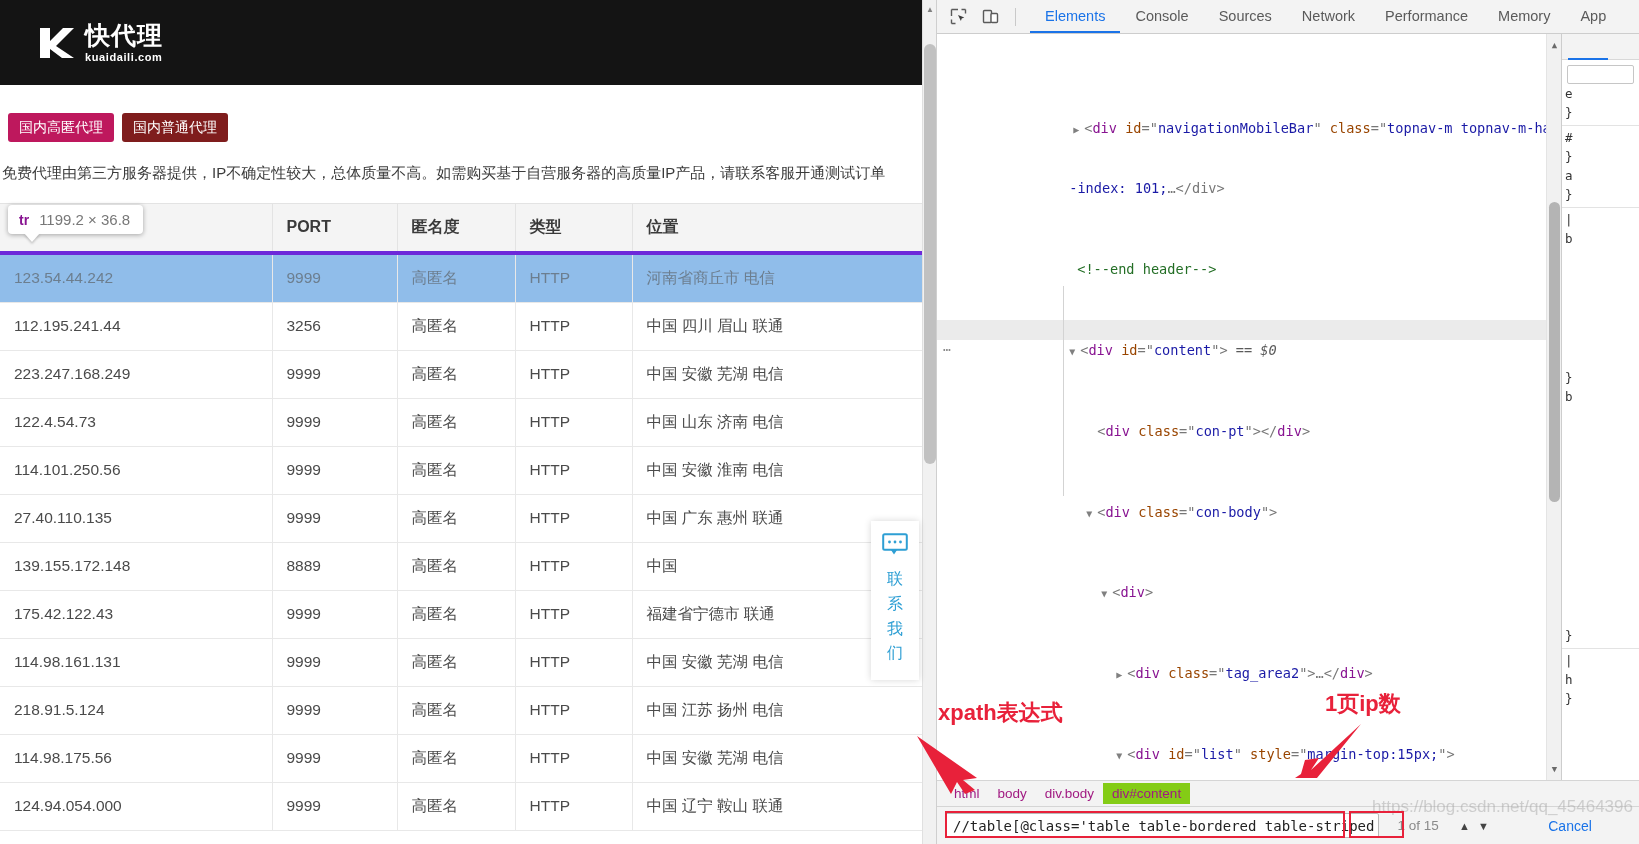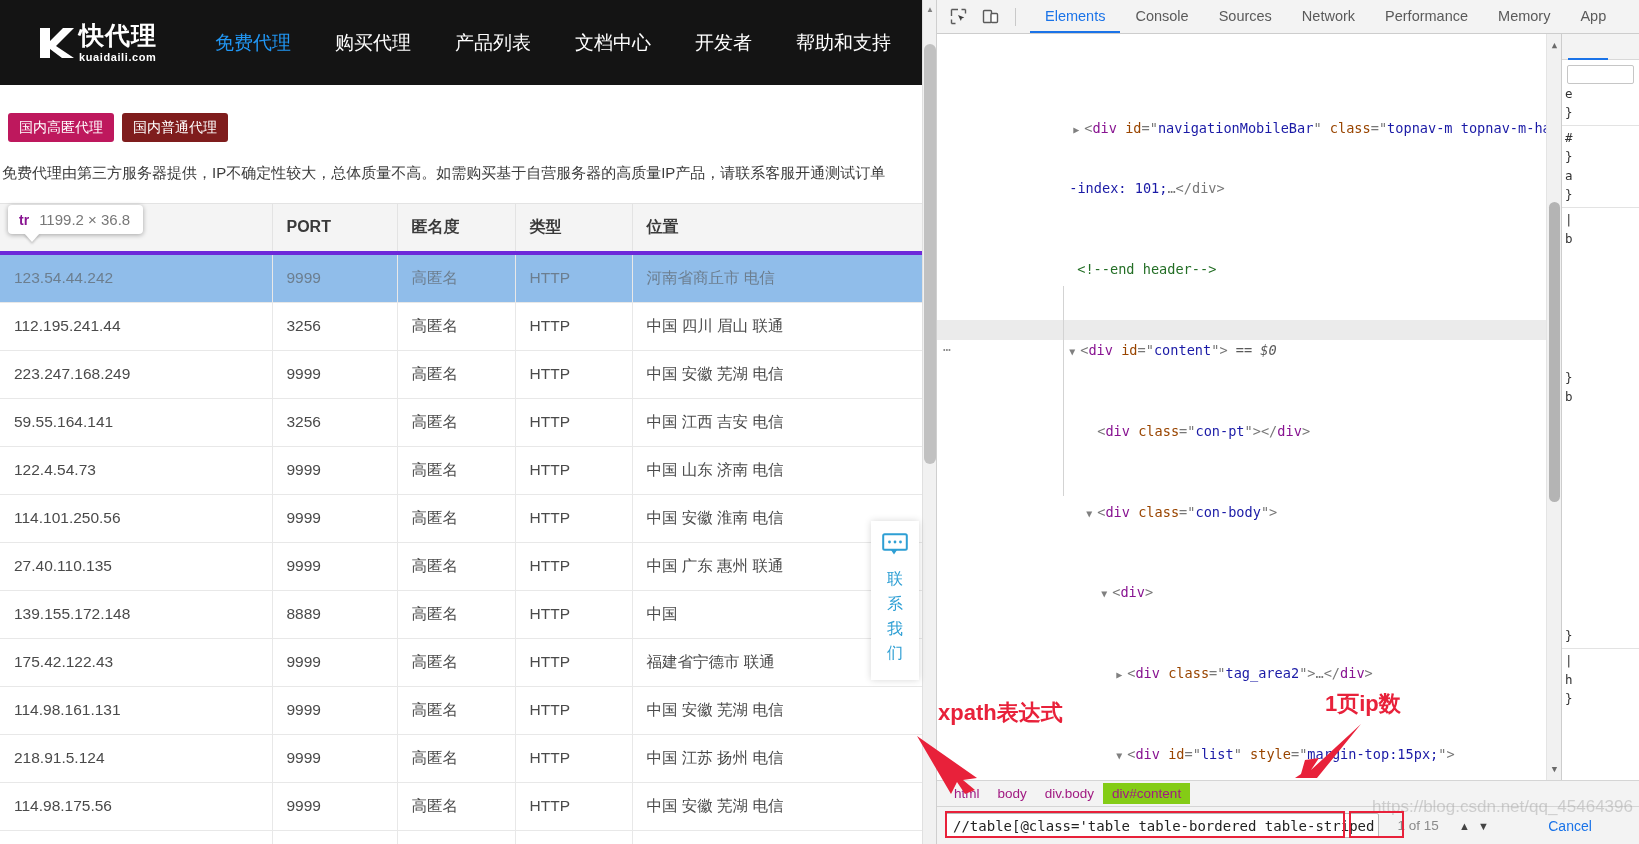--- a/index.html
+++ b/index.html
@@ -17,21 +17,21 @@
     width: 936px; height: 844px;
     background: #fff;
     overflow: hidden;
     flex: 0 0 936px;
   }
   .site-header {
     height: 85px; background: #141414;
     display: flex; align-items: center;
     padding-left: 36px;
   }
-  .logo { display: flex; align-items: flex-start; gap: 3px; }
+  .logo { display: flex; align-items: flex-start; gap: 9px; }
   .logo-mark {
     width: 40px; height: 40px; position: relative; flex: 0 0 40px;
   }
   .logo-mark svg { display: block; }
   .logo-text { display: flex; flex-direction: column; line-height: 1; }
   .logo-cn {
     color: #fff; font-size: 25px; font-weight: bold; letter-spacing: 1px;
   }
   .logo-en {
     color: #fff; font-size: 11px; letter-spacing: .6px; margin-top: 4px; font-weight: bold;
@@ -288,28 +288,20 @@
         <div class="logo-mark">
           <svg width="40" height="40" viewBox="0 0 40 40">
             <polygon points="4,5 14,5 14,18 27,5 38,5 20,23 38,35 26,35 14,26 14,35 4,35" fill="#ffffff"></polygon>
           </svg>
         </div>
         <div class="logo-text">
           <span class="logo-cn">快代理</span>
           <span class="logo-en">kuaidaili.com</span>
         </div>
       </div>
-      <nav class="nav">
-        <a href="#" class="active">免费代理</a>
-        <a href="#">购买代理</a>
-        <a href="#">产品列表</a>
-        <a href="#">文档中心</a>
-        <a href="#">开发者</a>
-        <a href="#">帮助和支持</a>
-      </nav>
     </div>
 
     <div class="tag-area">
       <span class="tag green">国内高匿代理</span>
       <span class="tag grey">国内普通代理</span>
     </div>
 
     <div class="notice">免费代理由第三方服务器提供，IP不确定性较大，总体质量不高。如需购买基于自营服务器的高质量IP产品，请联系客服开通测试订单</div>
 
     <div class="list-wrap">
@@ -344,27 +336,20 @@
             <td>高匿名</td>
             <td>HTTP</td>
             <td>中国 四川 眉山 联通</td>
           </tr>
           <tr>
             <td>223.247.168.249</td>
             <td>9999</td>
             <td>高匿名</td>
             <td>HTTP</td>
             <td>中国 安徽 芜湖 电信</td>
-          </tr>
-          <tr>
-            <td>59.55.164.141</td>
-            <td>3256</td>
-            <td>高匿名</td>
-            <td>HTTP</td>
-            <td>中国 江西 吉安 电信</td>
           </tr>
           <tr>
             <td>122.4.54.73</td>
             <td>9999</td>
             <td>高匿名</td>
             <td>HTTP</td>
             <td>中国 山东 济南 电信</td>
           </tr>
           <tr>
             <td>114.101.250.56</td>

